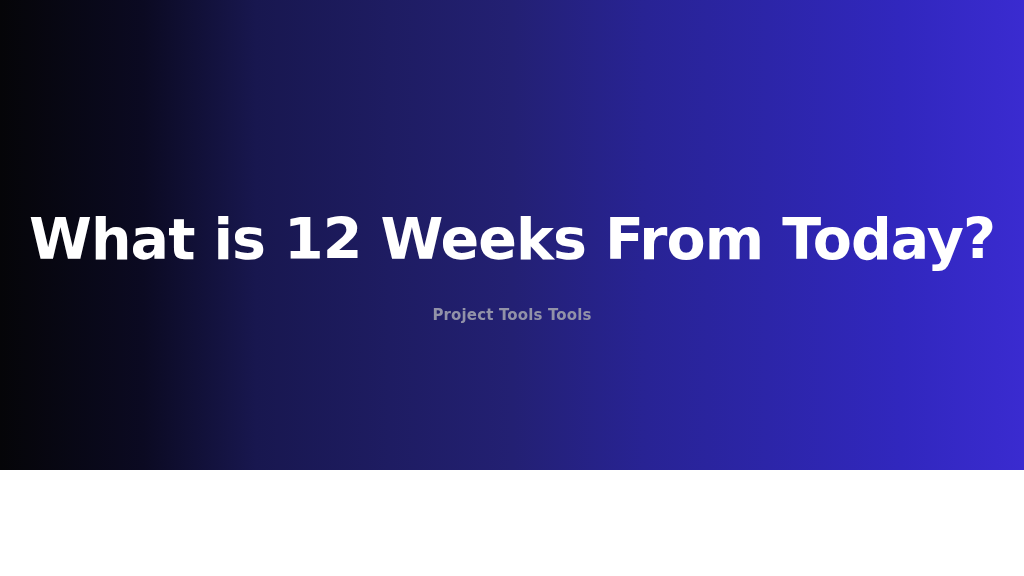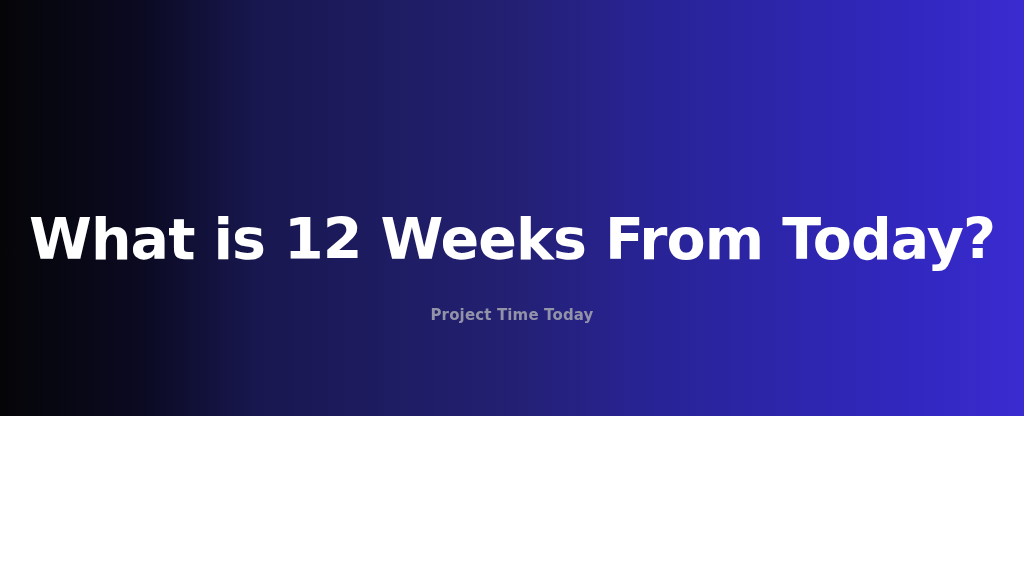--- a/index.html
+++ b/index.html
@@ -12,21 +12,21 @@
     width: 1024px;
     height: 576px;
     overflow: hidden;
     font-family: "DejaVu Sans", "Liberation Sans", sans-serif;
   }
 
   
   #slide {
     position: relative;
     width: 1024px;
-    height: 416px;
+    height: 470px;
     box-sizing: border-box;
     
     background: linear-gradient(
         to right,
         #050508 0%,
         #0b0a22 14%,
         #18174f 25%,
         #1e1c62 38%,
         #232073 50%,
         #282394 63%,
@@ -78,17 +78,17 @@
 </style>
 </head>
 <body>
 
 <div id="slide">
 
   <div id="content-block">
 
     <h1 id="slide-title">What is 12 Weeks From Today?</h1>
 
-    <p id="slide-subtitle">Project Time Today</p>
+    <p id="slide-subtitle">Project Tools Tools</p>
 
   </div>
 
 </div>
 
 </body></html>

